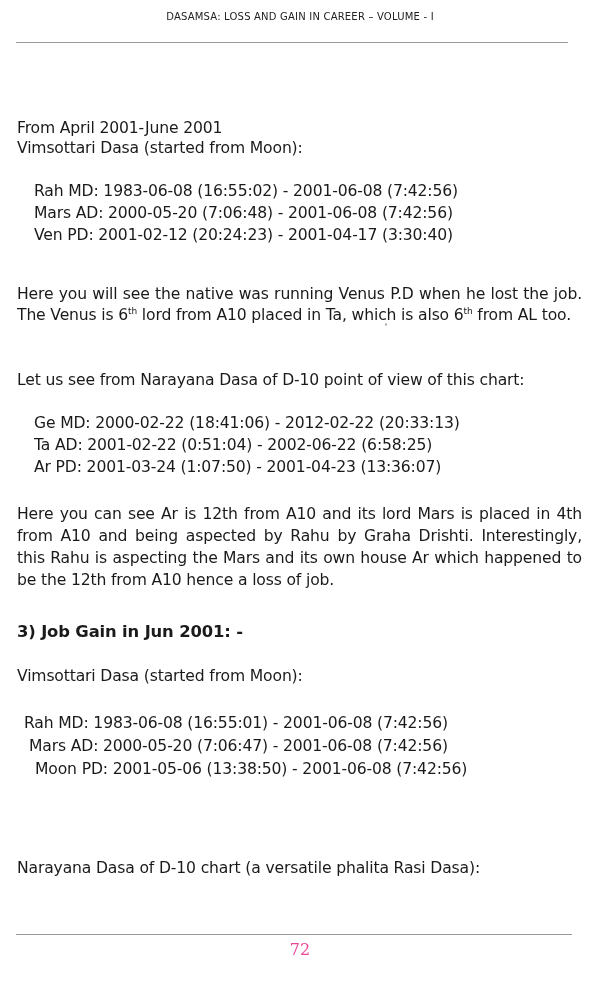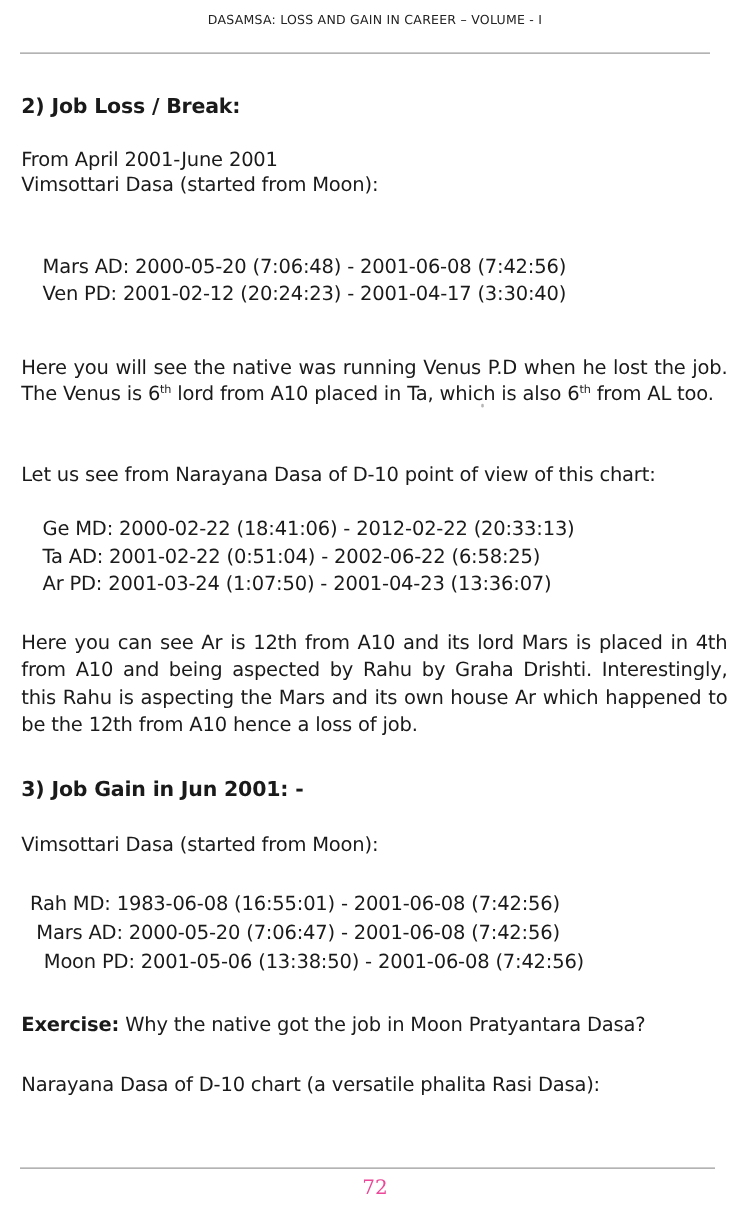--- a/index.html
+++ b/index.html
@@ -81,25 +81,25 @@
     }
   </style>
 </head>
 <body>
 
 <div class="page">
 
   <div class="running-header">DASAMSA: LOSS AND GAIN IN CAREER – VOLUME - I</div>
   <div class="rule top"></div>
 
-  <div class="block heading" style="top:75px;">2) Job Loss / Break:</div>
 
   <div class="block" style="top:118px;">From April 2001-June 2001</div>
   <div class="block" style="top:138px;">Vimsottari Dasa (started from Moon):</div>
 
+  <div class="block indent" style="top:181px;">Rah MD: 1983-06-08 (16:55:02) - 2001-06-08 (7:42:56)</div>
   <div class="block indent" style="top:203px;">Mars AD: 2000-05-20 (7:06:48) - 2001-06-08 (7:42:56)</div>
   <div class="block indent" style="top:225px;">Ven PD: 2001-02-12 (20:24:23) - 2001-04-17 (3:30:40)</div>
 
   <div class="block justify" style="top:284px; line-height:21px;"><span>Here you will see the native was running Venus P.D when he lost the job.  The Venus is 6</span><sup>th</sup><span> lord from A10 placed in Ta, which is also 6</span><sup>th</sup><span> from AL too.</span></div>
   <div class="speck"></div>
 
   <div class="block" style="top:370px;">Let us see from Narayana Dasa of D-10 point of view of this chart:</div>
 
   <div class="block indent" style="top:413px;">Ge MD: 2000-02-22 (18:41:06) - 2012-02-22 (20:33:13)</div>
   <div class="block indent" style="top:435px;">Ta AD: 2001-02-22 (0:51:04) - 2002-06-22 (6:58:25)</div>
@@ -108,20 +108,19 @@
   <div class="block justify" style="top:503px; line-height:22px;">Here you can see Ar is 12th from A10 and its lord Mars is placed in 4th from A10 and being aspected by Rahu by Graha Drishti. Interestingly, this Rahu is aspecting the Mars and its own house Ar which happened to be the 12th from A10 hence a loss of job.</div>
 
   <div class="block heading" style="top:622px;">3) Job Gain in Jun 2001: -</div>
 
   <div class="block" style="top:666px;">Vimsottari Dasa (started from Moon):</div>
 
   <div class="block" style="top:713px; padding-left:7px;">Rah MD: 1983-06-08 (16:55:01) - 2001-06-08 (7:42:56)</div>
   <div class="block" style="top:736px; padding-left:12px;">Mars AD: 2000-05-20 (7:06:47) - 2001-06-08 (7:42:56)</div>
   <div class="block" style="top:759px; padding-left:18px;">Moon PD: 2001-05-06 (13:38:50) - 2001-06-08 (7:42:56)</div>
 
-  <div class="block" style="top:810px;"><span class="bold">Exercise:</span><span> Why the native got the job in Moon Pratyantara Dasa?</span></div>
 
   <div class="block" style="top:858px;">Narayana Dasa of D-10 chart (a versatile phalita Rasi Dasa):</div>
 
   <div class="rule bottom"></div>
   <div class="page-number">72</div>
 
 </div>
 
 </body></html>

